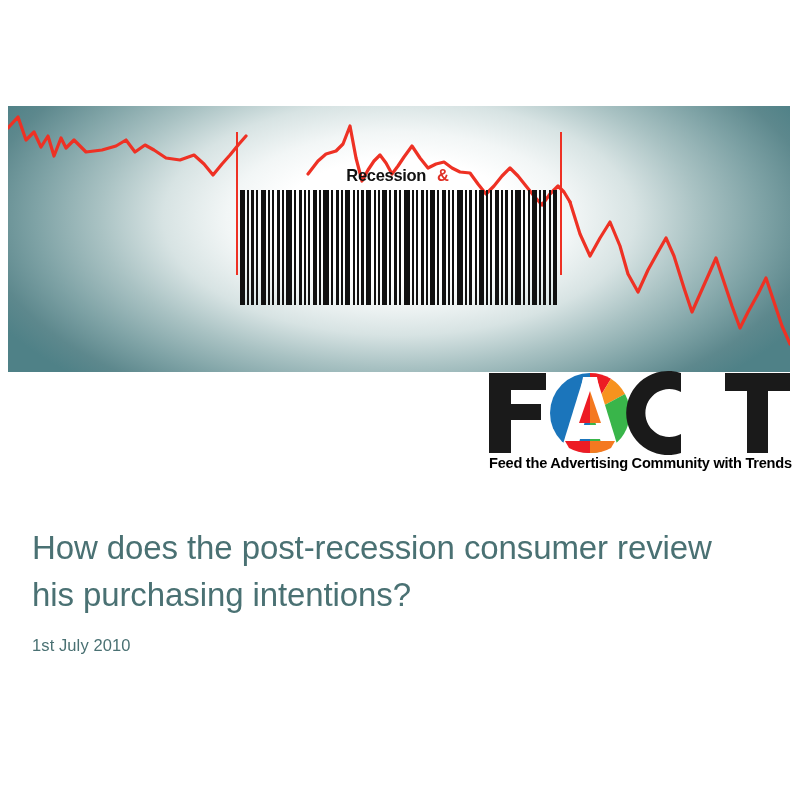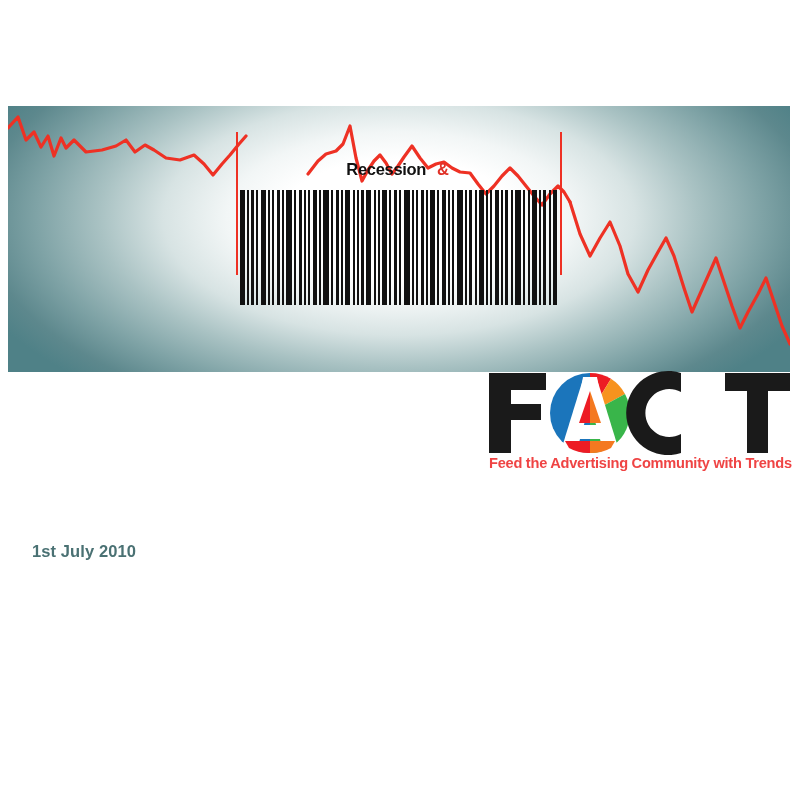--- a/index.html
+++ b/index.html
@@ -51,20 +51,21 @@
     width: 318px;
     height: 145px;
   }
   #barcode-label {
     position: absolute;
     left: 0;
     top: 0;
     width: 318px;
     height: 30px;
     display: flex;
+    align-items: center;
     justify-content: center;
     gap: 8px;
   }
   .bc-text {
     font-family: "Liberation Sans", sans-serif;
     font-weight: bold;
     font-size: 16.5px;
     letter-spacing: -0.3px;
     color: #111111;
     white-space: nowrap;
@@ -103,21 +104,21 @@
   #fact-tagline {
     position: absolute;
     left: 2px;
     top: 86px;
     width: 303px;
     text-align: left;
     font-family: "Liberation Sans", sans-serif;
     font-weight: bold;
     font-size: 14.6px;
     letter-spacing: -0.25px;
-    color: #ef4444;
+    color: #000000;
     white-space: nowrap;
   }
 
   
   #title-block {
     position: absolute;
     left: 32px;
     top: 524px;
     width: 730px;
   }
@@ -127,21 +128,21 @@
     font-size: 33px;
     line-height: 47px;
     color: #4a7173;
     letter-spacing: -0.1px;
     margin: 0;
     max-width: 700px;
   }
   #deck-date {
     margin-top: 18px;
     font-family: "Liberation Sans", sans-serif;
-    font-weight: bold;
+    font-weight: normal;
     font-size: 16.5px;
     color: #4a7173;
     letter-spacing: 0.1px;
   }
 </style>
 </head>
 <body>
 
 <div id="banner">
 
@@ -267,14 +268,15 @@
 
     <g>
       <path fill="#1a1a1a" d="M238,4 L303,4 L303,22 L281,22 L281,84 L260,84 L260,22 L238,22 Z"></path>
     </g>
   </svg>
 
   <div id="fact-tagline">Feed the Advertising Community with Trends</div>
 </div>
 
 <div id="title-block">
+  <h1 id="deck-title">How does the post-recession consumer review his purchasing intentions?</h1>
   <div id="deck-date">1st July 2010</div>
 </div>
 
 </body></html>

